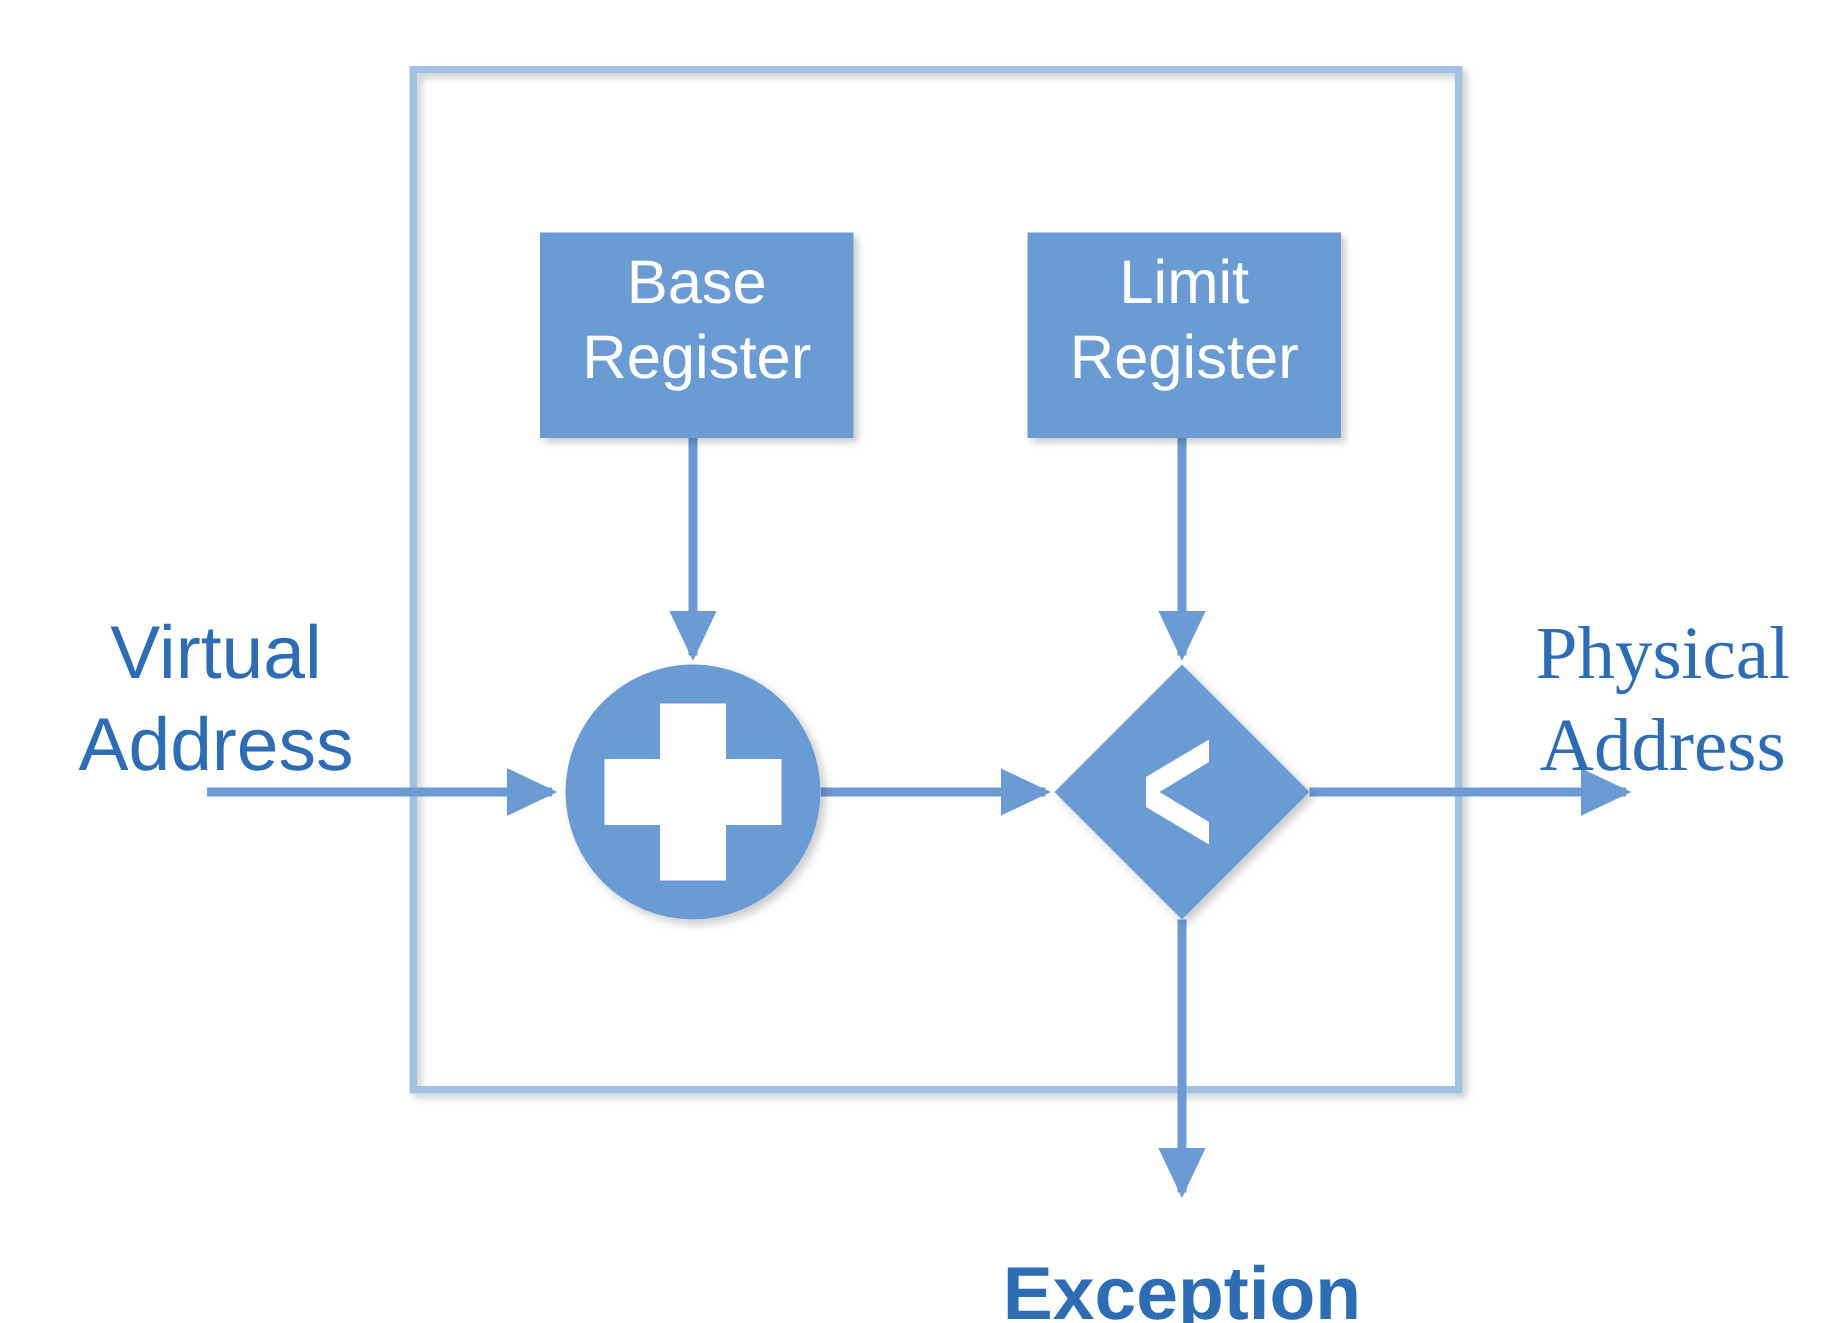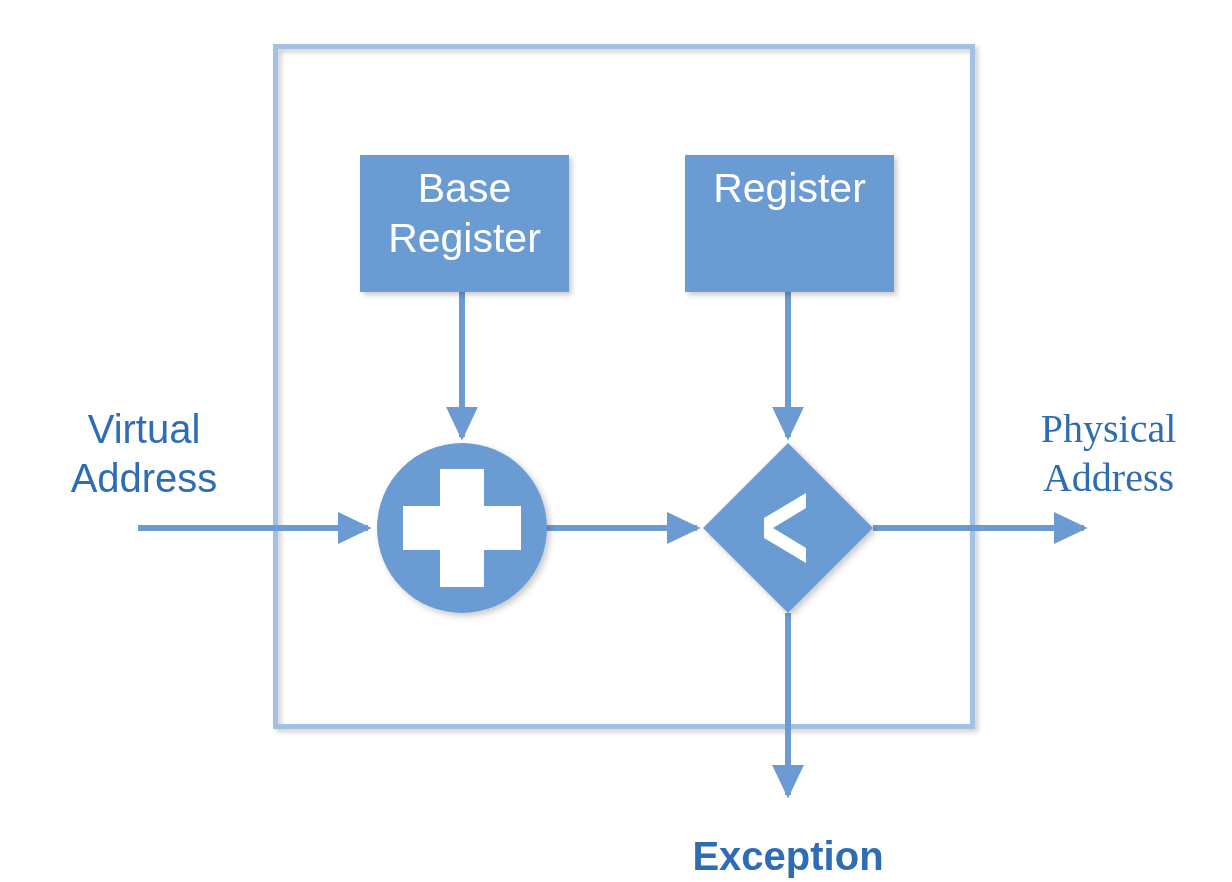--- a/index.html
+++ b/index.html
@@ -21,21 +21,21 @@
   #diagram-svg {
     position: absolute;
     left: 0;
     top: 0;
     width: 1232px;
     height: 882px;
   }
   .label-text {
     position: absolute;
     color: #2E6DB4;
-    font-size: 40px;
+    font-size: 50px;
     line-height: 1.22;
     text-align: center;
     white-space: nowrap;
     font-family: "Liberation Sans", sans-serif;
   }
   .box-text {
     position: absolute;
     color: #ffffff;
     font-size: 41px;
     line-height: 1.22;
@@ -121,20 +121,21 @@
                L 748,518 Z" fill="#ffffff"></path>
     </g>
   </svg>
 
   <div class="box-text" id="base-register-text">
     <span class="lbl-line">Base</span>
     <span class="lbl-line">Register</span>
   </div>
 
   <div class="box-text" id="limit-register-text">
+    <span class="lbl-line">Limit</span>
     <span class="lbl-line">Register</span>
   </div>
 
   <div class="label-text" id="label-virtual-address">
     <span class="lbl-line">Virtual</span>
     <span class="lbl-line">Address</span>
   </div>
 
   <div class="label-text" id="label-physical-address">
     <span class="lbl-line">Physical</span>

